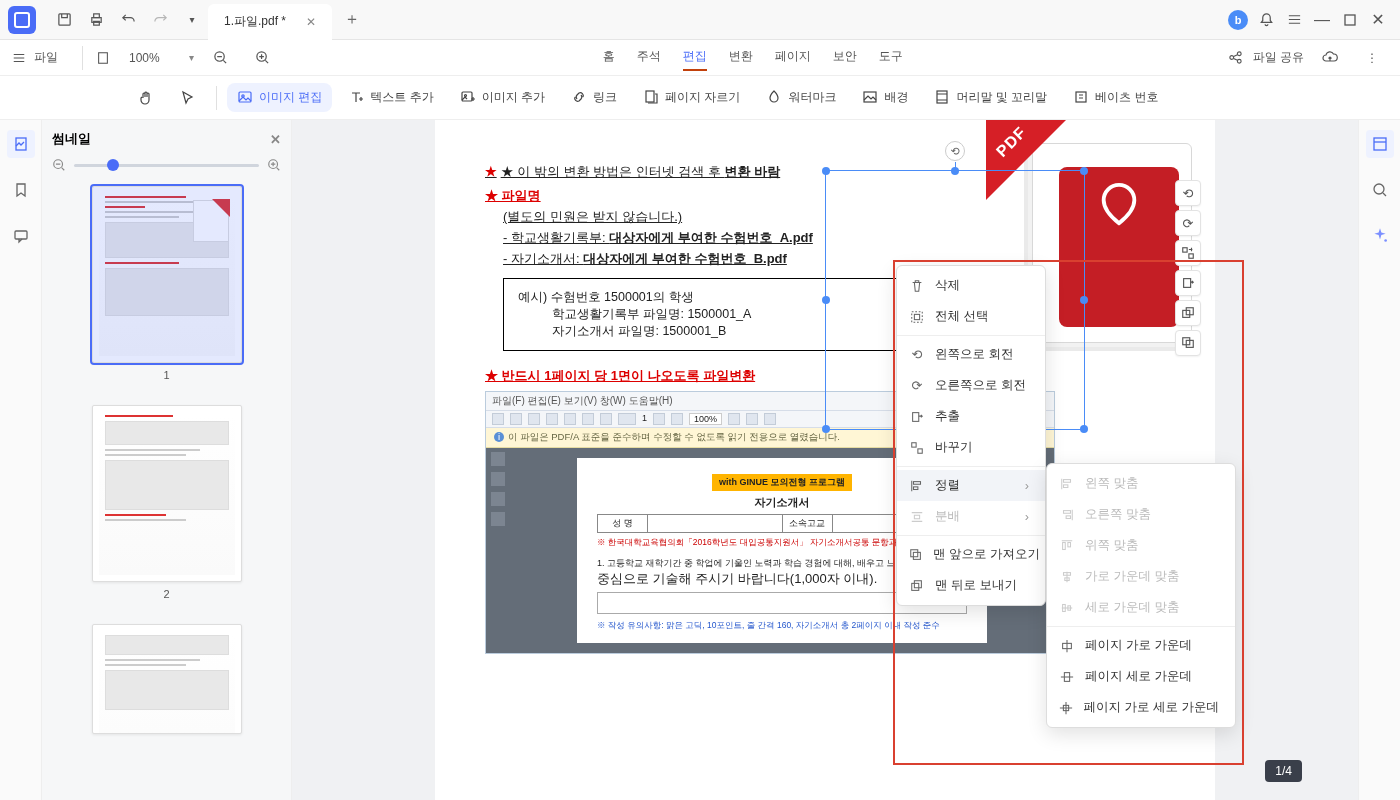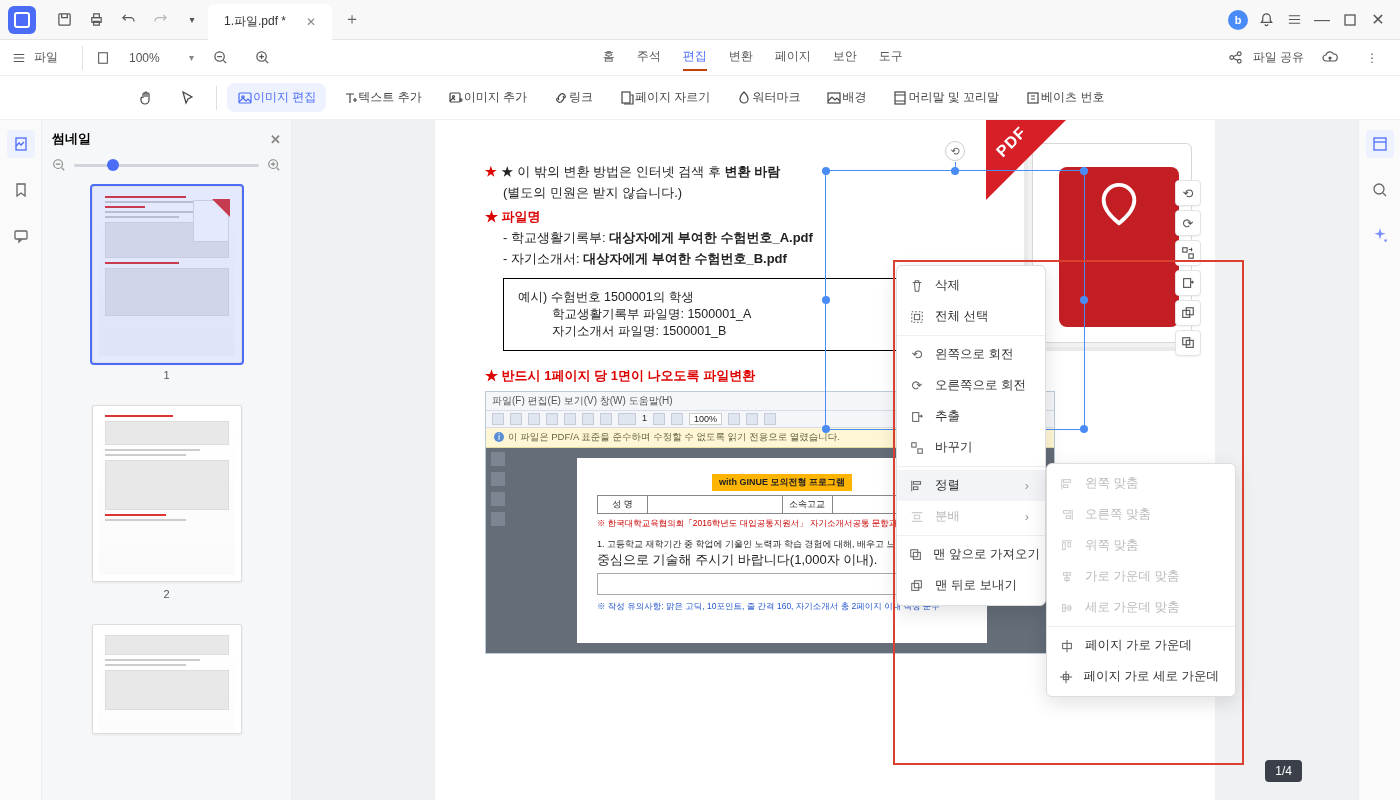--- a/index.html
+++ b/index.html
@@ -19,21 +19,21 @@
 .menubar { height: 36px; display: flex; align-items: center; padding: 0 12px; border-bottom: 1px solid #eee; font-size: 12px; color: #555; }
 .file-menu { display: flex; align-items: center; gap: 8px; margin-right: 20px; }
 .zoom-ctrl { display: flex; align-items: center; gap: 10px; }
 .zoom-val { min-width: 50px; }
 .main-tabs { display: flex; gap: 22px; margin: 0 auto; }
 .main-tab { cursor: pointer; padding: 4px 0; }
 .main-tab.active { color: #4a6cf7; border-bottom: 2px solid #c2410c; }
 .right-actions { display: flex; align-items: center; gap: 10px; }
 
 .toolbar { height: 44px; display: flex; align-items: center; padding: 0 12px; gap: 6px; border-bottom: 1px solid #eee; font-size: 12px; color: #444; }
-.tool-btn { display: flex; align-items: flex-end; padding: 6px 10px; border-radius: 8px; cursor: pointer; }
+.tool-btn { display: flex; align-items: flex-start; gap: 6px; padding: 6px 10px; border-radius: 8px; cursor: pointer; }
 .tool-btn.active { background: #eef2ff; color: #4a6cf7; }
 .vdiv { width: 1px; height: 24px; background: #e0e0e0; margin: 0 4px; }
 
 .workspace { display: flex; height: calc(800px - 40px - 36px - 44px); }
 .leftrail { width: 42px; background: #fafafa; border-right: 1px solid #eee; display: flex; flex-direction: column; align-items: center; padding-top: 10px; gap: 18px; }
 .leftrail-btn { width: 28px; height: 28px; display: flex; align-items: center; justify-content: center; color: #666; cursor: pointer; border-radius: 4px; }
 .leftrail-btn.active { background: #eef2ff; color: #4a6cf7; }
 
 .thumb-panel { width: 250px; background: #f6f7f8; border-right: 1px solid #eee; padding: 10px; }
 .thumb-header { display: flex; align-items: center; justify-content: space-between; font-size: 13px; font-weight: 600; margin-bottom: 10px; }
@@ -48,21 +48,21 @@
 .thumb-label { text-align: center; font-size: 11px; color: #555; margin-top: 6px; }
 .mini-line { height: 2px; background: #ccc; margin: 3px 6px; }
 .mini-red { height: 2px; background: #d33; margin: 3px 6px; }
 .mini-block { height: 36px; background: #e8e8e8; margin: 4px 6px; border: 1px solid #ddd; }
 .mini-pdf { position:absolute; top:4px; right:6px; width:36px; height:42px; background:#fff; border:1px solid #ddd; }
 .mini-pdf::before { content:''; position:absolute; top:-2px; right:-2px; width:0; height:0; border-style:solid; border-width:0 18px 18px 0; border-color: transparent #d33 transparent transparent; }
 
 .canvas-area { flex: 1; background: #f0f1f3; position: relative; display: flex; justify-content: center; padding-top: 0; overflow: hidden; }
 .page { width: 780px; background: #fff; margin-top: 0; padding: 40px 50px 0 50px; font-size: 13px; color: #222; position: relative; }
 .star { color: #d00; font-weight: bold; margin-right: 4px; }
-.line { margin: 3px 0; }
+.line { margin: 3px 0; text-decoration: underline; }
 .indent { padding-left: 18px; }
 .red-head { color: #d00; font-weight: bold; }
 .example-box { border: 1px solid #000; padding: 10px 14px; margin: 10px 0 16px 18px; width: 440px; font-size: 12.5px; }
 .bold { font-weight: bold; }
 
 .embedded-app { margin-top: 6px; border: 1px solid #bcd; font-size: 10px; width: 570px; }
 .embedded-title { background: linear-gradient(#eef4fb,#dfeaf7); padding: 3px 6px; border-bottom:1px solid #bcd; color:#234; }
 .embedded-menu { background:#f4f6f9; padding:2px 6px; border-bottom:1px solid #d6dde8; color:#555; }
 .embedded-tools { background:#f4f6f9; padding:2px 6px; border-bottom:1px solid #d6dde8; display:flex; gap:6px; }
 .mini-tb { width:12px; height:12px; background:#e0e6ef; border:1px solid #c3ccd8; }
@@ -404,22 +404,22 @@
         <div class="red-badge">
             <svg viewBox="0 0 24 24" fill="none" stroke="#fff" stroke-width="2">
               <path d="M12 2a8 8 0 00-8 8c0 4 3 8 8 12 5-4 8-8 8-12a8 8 0 00-8-8z"></path>
             </svg>
           </div>
         <div class="ribbon"></div>
         <div class="ribbon-text">PDF</div>
       </div>
 
       <div class="line"><span class="star">★</span><span>★ 이 밖의 변환 방법은 인터넷 검색 후 </span><span class="bold">변환 바람</span></div>
+      <div class="line red-head" style="margin-top:6px">★ 파일명</div>
       <div class="line indent">(별도의 민원은 받지 않습니다.)</div>
-      <div class="line red-head" style="margin-top:6px">★ 파일명</div>
       <div class="line indent"><span>- 학교생활기록부: </span><span class="bold">대상자에게 부여한 수험번호_A.pdf</span></div>
       <div class="line indent"><span>- 자기소개서: </span><span class="bold">대상자에게 부여한 수험번호_B.pdf</span></div>
       <div class="example-box">
         <div>예시) 수험번호 1500001의 학생</div>
         <div style="padding-left:34px">학교생활기록부 파일명: 1500001_A</div>
         <div style="padding-left:34px">자기소개서 파일명: 1500001_B</div>
       </div>
       <div class="line red-head">★ 반드시 1페이지 당 1면이 나오도록 파일변환</div>
 
       <div class="embedded-app">
@@ -445,20 +445,21 @@
         <div class="embedded-body">
           <div class="embedded-side">
               <div></div>
               <div></div>
               <div></div>
               <div></div>
             </div>
           <div class="embedded-doc">
             <div class="inner-page">
               <div class="yellow-banner">with GINUE 모의전형 프로그램</div>
+              <div class="form-title">자기소개서</div>
               <table class="form-table">
                   <tbody>
                     <tr>
                       <td style="width:50px;text-align:center">성   명</td>
                       <td></td>
                       <td style="width:50px;text-align:center">소속고교</td>
                       <td></td>
                     </tr>
                   </tbody>
                 </table>
@@ -660,20 +661,29 @@
             <svg width="14" height="14" viewBox="0 0 16 16" fill="none" stroke="currentColor" stroke-width="1.2">
               <path d="M8 1v14"></path>
               <rect x="3" y="5" width="10" height="6"></rect>
             </svg>
           </span>
           <span>페이지 가로 가운데</span>
         </div>
       <div class="ctx-item">
           <span class="ctx-icon">
             <svg width="14" height="14" viewBox="0 0 16 16" fill="none" stroke="currentColor" stroke-width="1.2">
+              <path d="M1 8h14"></path>
+              <rect x="5" y="3" width="6" height="10"></rect>
+            </svg>
+          </span>
+          <span>페이지 세로 가운데</span>
+        </div>
+      <div class="ctx-item">
+          <span class="ctx-icon">
+            <svg width="14" height="14" viewBox="0 0 16 16" fill="none" stroke="currentColor" stroke-width="1.2">
               <path d="M8 1v14M1 8h14"></path>
               <rect x="5" y="5" width="6" height="6"></rect>
             </svg>
           </span>
           <span>페이지 가로 세로 가운데</span>
         </div>
     </div>
 
     <div class="highlight-box" style="left:601px; top:140px; width:351px; height:505px;"></div>
 

